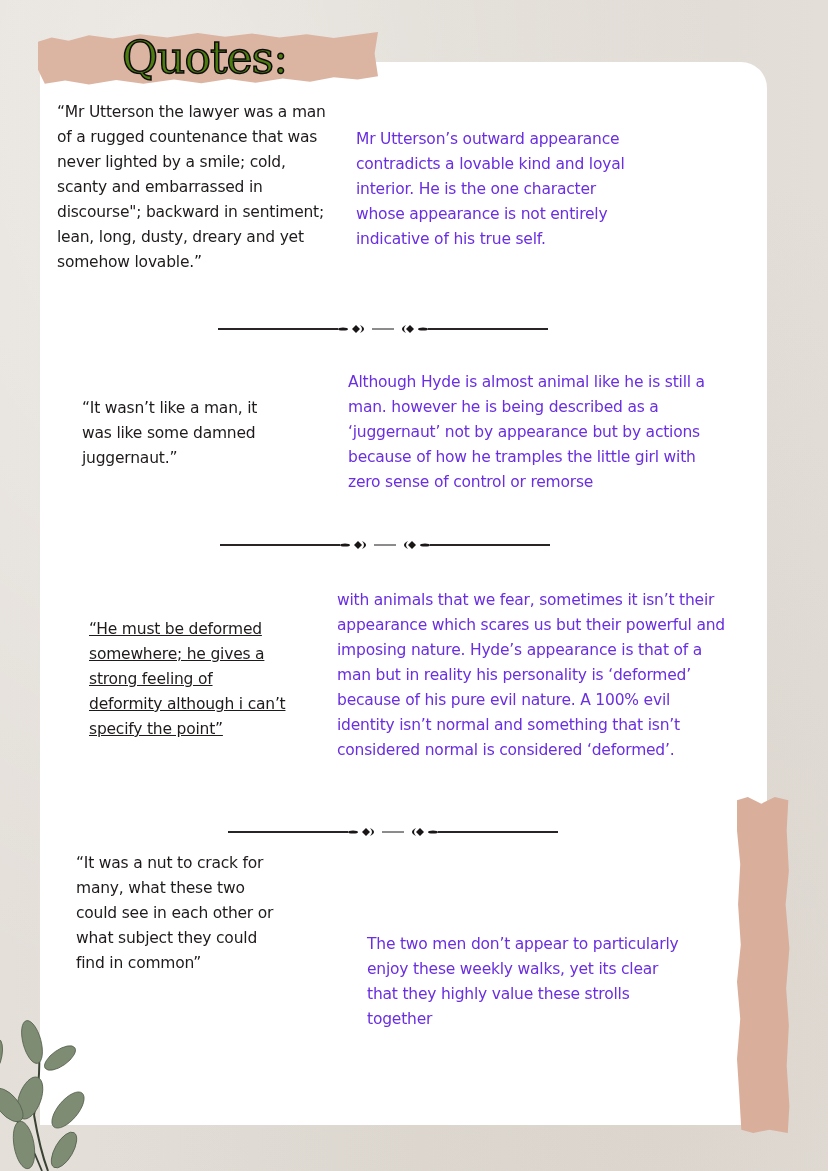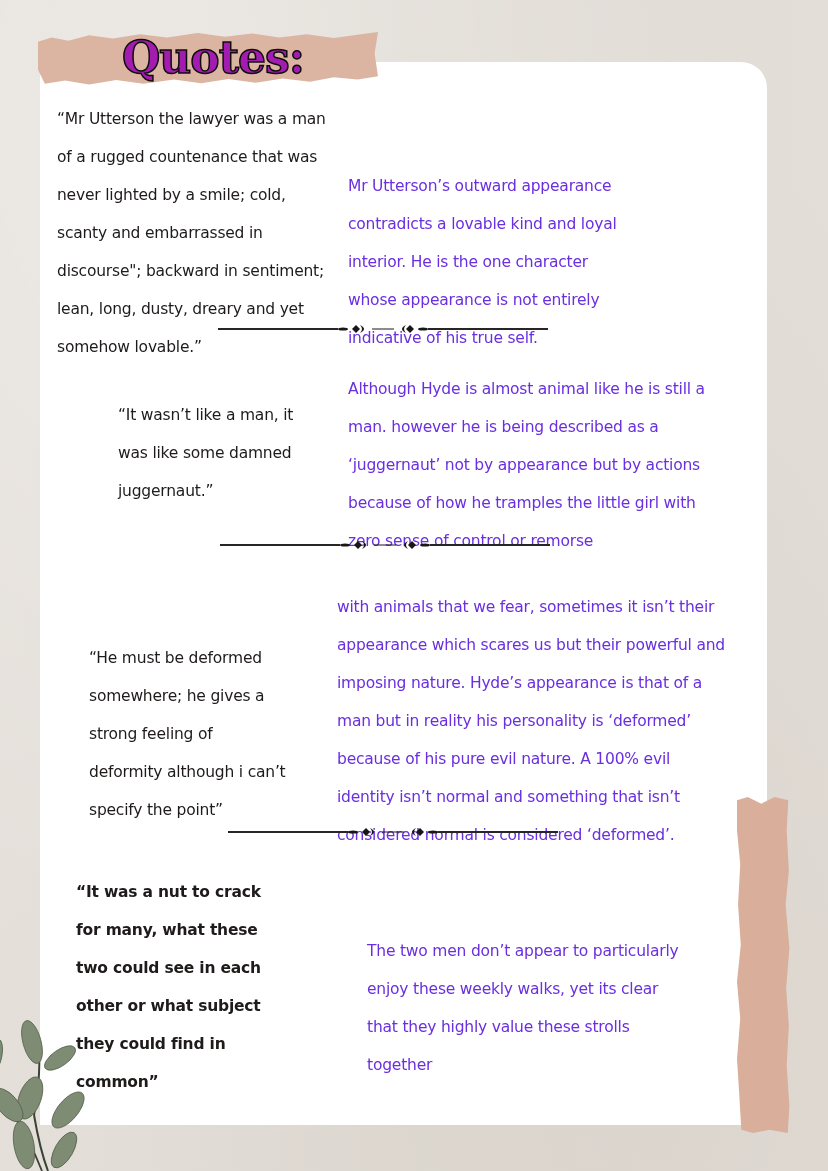--- a/index.html
+++ b/index.html
@@ -21,29 +21,29 @@
       border-top-right-radius: 26px;
     }
     .title-strip {
       position: absolute; left: 38px; top: 32px; width: 340px; height: 54px;
       background: #dbb4a2;
       clip-path: polygon(0% 18%, 4% 10%, 9% 16%, 15% 6%, 22% 12%, 30% 4%, 38% 10%, 47% 2%, 55% 9%, 63% 3%, 71% 10%, 79% 4%, 87% 11%, 94% 5%, 100% 0%, 99% 40%, 100% 82%, 94% 88%, 87% 84%, 80% 92%, 72% 86%, 64% 94%, 56% 87%, 48% 95%, 40% 88%, 31% 96%, 23% 89%, 15% 97%, 8% 90%, 2% 96%, 0% 70%);
       filter: drop-shadow(1px 2px 1px rgba(0,0,0,0.35));
     }
     .title {
       position: absolute; left: 122px; top: 30px;
-      font-family: "DejaVu Serif", serif; font-weight: 700;
-      font-size: 44px; letter-spacing: -1px; color: #a21caf;
+      font-family: "DejaVu Serif", serif; font-weight: 400;
+      font-size: 44px; letter-spacing: -1px; color: #4d7c0f;
       line-height: 56px;
       -webkit-text-stroke: 1.5px #0d0b0b;
     }
     .quote, .analysis {
       position: absolute; margin: 0;
       font-family: "DejaVu Sans", sans-serif;
-      font-size: 15.5px; line-height: 38px;
+      font-size: 15.5px; line-height: 25px;
       letter-spacing: -0.2px;
     }
     .quote { color: #1f1b1b; }
     .analysis { color: #6a2fe0; }
     .divider {
       position: absolute; height: 12px;
       display: flex; align-items: center;
     }
     .divider .line { flex: 1; height: 1.5px; background: #2a2525; }
     .divider .orn { width: 90px; height: 12px; flex: none; }
@@ -59,71 +59,71 @@
 <body>
 
 <div class="bg-texture"></div>
 
 <div class="card"></div>
 
 <div class="title-strip"></div>
 <h1 class="title" style="margin:0;">Quotes:</h1>
 
 <p class="quote" style="left:57px; top:100px; width:275px;">“Mr Utterson the lawyer was a man of a rugged countenance that was never lighted by a smile; cold, scanty and embarrassed in discourse"; backward in sentiment; lean, long, dusty, dreary and yet somehow lovable.”</p>
-<p class="analysis" style="left:348px; top:127px; width:275px;margin-top:40px;">Mr Utterson’s outward appearance contradicts a lovable kind and loyal interior. He is the one character whose appearance is not entirely indicative of his true self.</p>
+<p class="analysis" style="left:356px; top:127px; width:275px;">Mr Utterson’s outward appearance contradicts a lovable kind and loyal interior. He is the one character whose appearance is not entirely indicative of his true self.</p>
 
 <div class="divider" style="left:218px; top:323px; width:330px;">
   <div class="line"></div>
   <svg class="orn" viewBox="0 0 90 12">
     <ellipse cx="5" cy="6" rx="5" ry="1.6" fill="#1a1616"></ellipse>
     <path d="M14 6 L18 2 L22 6 L18 10 Z" fill="#1a1616"></path>
     <path d="M22 2 Q30 6 22 10 Q26 6 22 2" fill="#1a1616"></path>
     <line x1="34" y1="6" x2="56" y2="6" stroke="#1a1616" stroke-width="1"></line>
     <path d="M68 2 Q60 6 68 10 Q64 6 68 2" fill="#1a1616"></path>
     <path d="M68 6 L72 2 L76 6 L72 10 Z" fill="#1a1616"></path>
     <ellipse cx="85" cy="6" rx="5" ry="1.6" fill="#1a1616"></ellipse>
   </svg>
   <div class="line"></div>
 </div>
 
-<p class="quote" style="left:82px; top:396px; width:200px;margin-left:36px;">“It wasn’t like a man, it was like some damned juggernaut.”</p>
+<p class="quote" style="left:82px; top:396px; width:200px;">“It wasn’t like a man, it was like some damned juggernaut.”</p>
 <p class="analysis" style="left:348px; top:370px; width:370px;">Although Hyde is almost animal like he is still a man. however he is being described as a ‘juggernaut’ not by appearance but by actions because of how he tramples the little girl with zero sense of control or remorse</p>
 
 <div class="divider" style="left:220px; top:539px; width:330px;">
   <div class="line"></div>
   <svg class="orn" viewBox="0 0 90 12">
     <ellipse cx="5" cy="6" rx="5" ry="1.6" fill="#1a1616"></ellipse>
     <path d="M14 6 L18 2 L22 6 L18 10 Z" fill="#1a1616"></path>
     <path d="M22 2 Q30 6 22 10 Q26 6 22 2" fill="#1a1616"></path>
     <line x1="34" y1="6" x2="56" y2="6" stroke="#1a1616" stroke-width="1"></line>
     <path d="M68 2 Q60 6 68 10 Q64 6 68 2" fill="#1a1616"></path>
     <path d="M68 6 L72 2 L76 6 L72 10 Z" fill="#1a1616"></path>
     <ellipse cx="85" cy="6" rx="5" ry="1.6" fill="#1a1616"></ellipse>
   </svg>
   <div class="line"></div>
 </div>
 
-<p class="quote" style="left:89px; top:639px; width:200px;">“He must be deformed somewhere; he gives a strong feeling of deformity although i can’t specify the point”</p>
+<p class="quote" style="left:89px; top:617px; width:200px;text-decoration:underline;">“He must be deformed somewhere; he gives a strong feeling of deformity although i can’t specify the point”</p>
 <p class="analysis" style="left:337px; top:588px; width:395px;">with animals that we fear, sometimes it isn’t their appearance which scares us but their powerful and imposing nature. Hyde’s appearance is that of a man but in reality his personality is ‘deformed’ because of his pure evil nature. A 100% evil identity isn’t normal and something that isn’t considered normal is considered ‘deformed’.</p>
 
 <div class="divider" style="left:228px; top:826px; width:330px;">
   <div class="line"></div>
   <svg class="orn" viewBox="0 0 90 12">
     <ellipse cx="5" cy="6" rx="5" ry="1.6" fill="#1a1616"></ellipse>
     <path d="M14 6 L18 2 L22 6 L18 10 Z" fill="#1a1616"></path>
     <path d="M22 2 Q30 6 22 10 Q26 6 22 2" fill="#1a1616"></path>
     <line x1="34" y1="6" x2="56" y2="6" stroke="#1a1616" stroke-width="1"></line>
     <path d="M68 2 Q60 6 68 10 Q64 6 68 2" fill="#1a1616"></path>
     <path d="M68 6 L72 2 L76 6 L72 10 Z" fill="#1a1616"></path>
     <ellipse cx="85" cy="6" rx="5" ry="1.6" fill="#1a1616"></ellipse>
   </svg>
   <div class="line"></div>
 </div>
 
-<p class="quote" style="left:76px; top:873px; width:210px;font-weight:bold;">“It was a nut to crack for many, what these two could see in each other or what subject they could find in common”</p>
+<p class="quote" style="left:76px; top:851px; width:210px;">“It was a nut to crack for many, what these two could see in each other or what subject they could find in common”</p>
 <p class="analysis" style="left:367px; top:887px; width:325px;margin-top:45px;">The two men don’t appear to particularly enjoy these weekly walks, yet its clear that they highly value these strolls together</p>
 
 <div class="tape-right"></div>
 
 <svg class="plant" viewBox="0 0 130 161">
   <g fill="#7d8c73" stroke="#55614d" stroke-width="0.8">
     <path d="M44 105 Q52 60 48 30" fill="none" stroke="#3a4234" stroke-width="2"></path>
     <path d="M44 105 Q50 140 58 161" fill="none" stroke="#3a4234" stroke-width="2"></path>
     <path d="M20 100 Q40 130 52 161" fill="none" stroke="#3a4234" stroke-width="1.8"></path>
     <ellipse cx="42" cy="32" rx="9" ry="22" transform="rotate(-15 42 32)"></ellipse>

